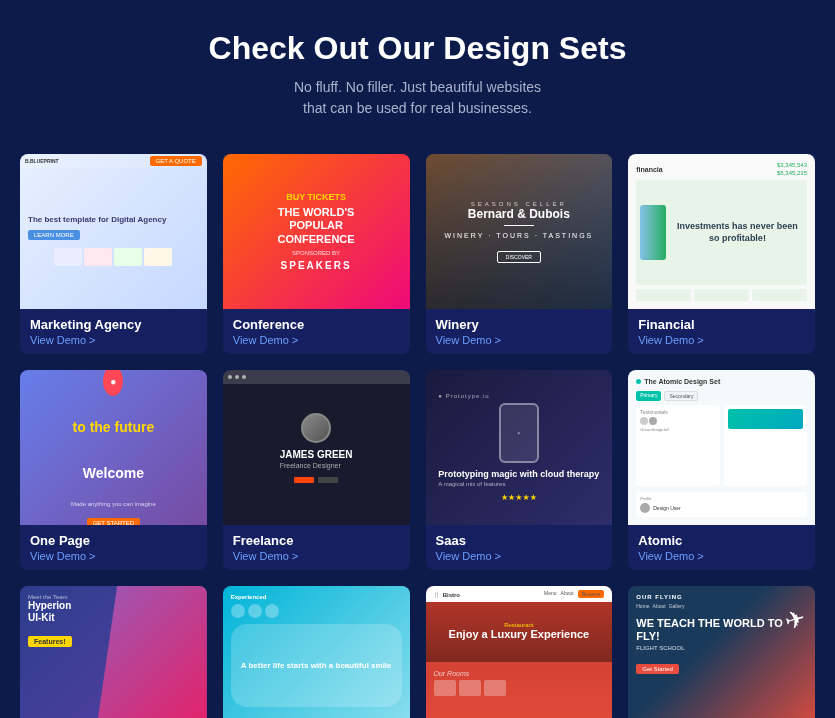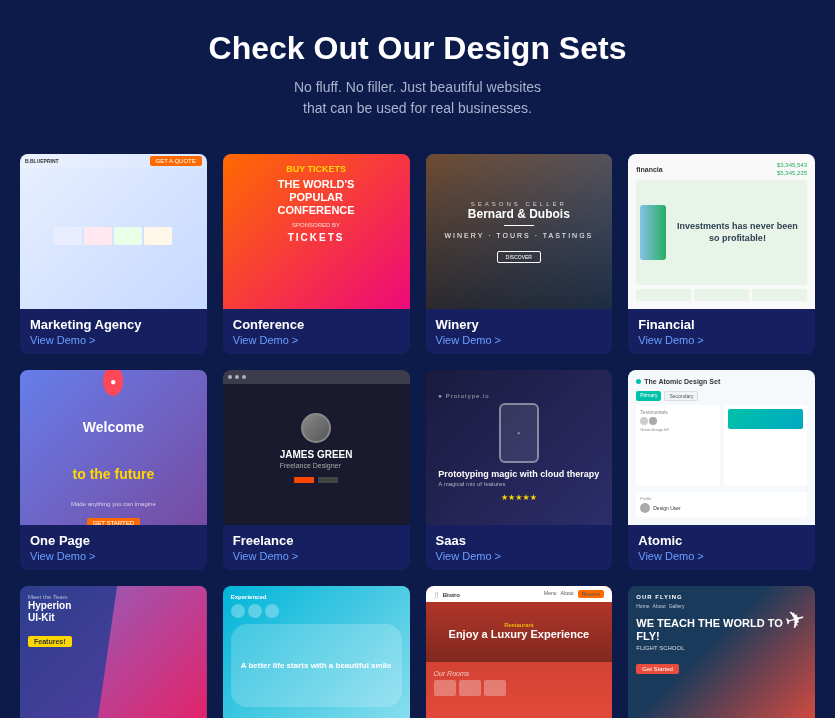--- a/index.html
+++ b/index.html
@@ -68,21 +68,21 @@
       background: linear-gradient(135deg, #e8f0ff 0%, #c5d8ff 100%);
       width: 100%; height: 100%;
       display: flex; flex-direction: column;
       align-items: center; justify-content: center;
       font-size: 7px; color: #333;
       position: relative;
     }
     .thumb-conference {
       background: linear-gradient(135deg, #ff6a00 0%, #ee0979 100%);
       width: 100%; height: 100%;
-      display: flex; align-items: flex-start; justify-content: center;
+      display: flex; align-items: center; justify-content: center;
       position: relative;
     }
     .thumb-winery {
       background: linear-gradient(135deg, #2c3e50 0%, #4a6fa5 100%);
       width: 100%; height: 100%;
       position: relative;
       overflow: hidden;
     }
     .thumb-financial {
       background: linear-gradient(135deg, #f5f7fa 0%, #e8ecf0 100%);
@@ -294,20 +294,24 @@
   <div class="grid">
 
     <div class="card">
       <div class="card-thumb">
         <div class="thumb-marketing">
           <div class="mock-bar">
             <span style="font-size:5px;color:#333;font-weight:bold;">B.BLUEPRINT</span>
             <span style="flex:1"></span>
             <span class="mock-btn">GET A QUOTE</span>
           </div>
+          <div style="margin-top:18px;padding:0 8px;width:100%;">
+            <div style="font-size:8px;font-weight:900;color:#3a3a6e;line-height:1.3;">The best template for Digital Agency</div>
+            <div style="margin-top:4px;"><span class="mock-btn-blue">LEARN MORE</span></div>
+          </div>
           <div style="display:flex;gap:2px;margin-top:8px;padding:0 6px;flex-wrap:wrap;">
             <div style="width:28px;height:18px;background:#e8eeff;border-radius:2px;"></div>
             <div style="width:28px;height:18px;background:#ffe8f0;border-radius:2px;"></div>
             <div style="width:28px;height:18px;background:#e8ffe8;border-radius:2px;"></div>
             <div style="width:28px;height:18px;background:#fff8e8;border-radius:2px;"></div>
           </div>
         </div>
       </div>
       <div class="card-info">
         <div class="card-title">Marketing Agency</div>
@@ -315,21 +319,21 @@
       </div>
     </div>
 
     <div class="card">
       <div class="card-thumb">
         <div class="thumb-conference">
           <div class="conf-inner">
             <div class="buy">BUY TICKETS</div>
             <div class="world">THE WORLD'S<br>POPULAR<br>CONFERENCE</div>
             <div style="margin-top:4px;font-size:6px;color:rgba(255,255,255,0.8)">SPONSORED BY</div>
-            <div style="margin-top:4px;font-size:10px;font-weight:900;letter-spacing:2px;">TICKETS</div>
+            <div style="margin-top:4px;font-size:10px;font-weight:900;letter-spacing:2px;">SPEAKERS</div>
           </div>
         </div>
       </div>
       <div class="card-info">
         <div class="card-title">Conference</div>
         <div class="card-link">View Demo &gt;</div>
       </div>
     </div>
 
     <div class="card">
@@ -383,22 +387,22 @@
     </div>
   </div>
 
   <div class="grid">
 
     <div class="card">
       <div class="card-thumb">
         <div class="thumb-onepage">
           <div class="onepage-inner">
             <div class="onepage-inner circle-icon">●</div>
+            <div class="onepage-inner future" style="font-size:14px;font-weight:900;color:#ffd700;">to the future</div>
             <div class="onepage-inner welcome" style="font-size:14px;font-weight:900;">Welcome</div>
-            <div class="onepage-inner future" style="font-size:14px;font-weight:900;color:#ffd700;">to the future</div>
             <div style="font-size:6px;color:rgba(255,255,255,0.7);margin:4px 0;">Made anything you can imagine</div>
             <div><span class="mock-btn">GET STARTED</span></div>
           </div>
         </div>
       </div>
       <div class="card-info">
         <div class="card-title">One Page</div>
         <div class="card-link">View Demo &gt;</div>
       </div>
     </div>

